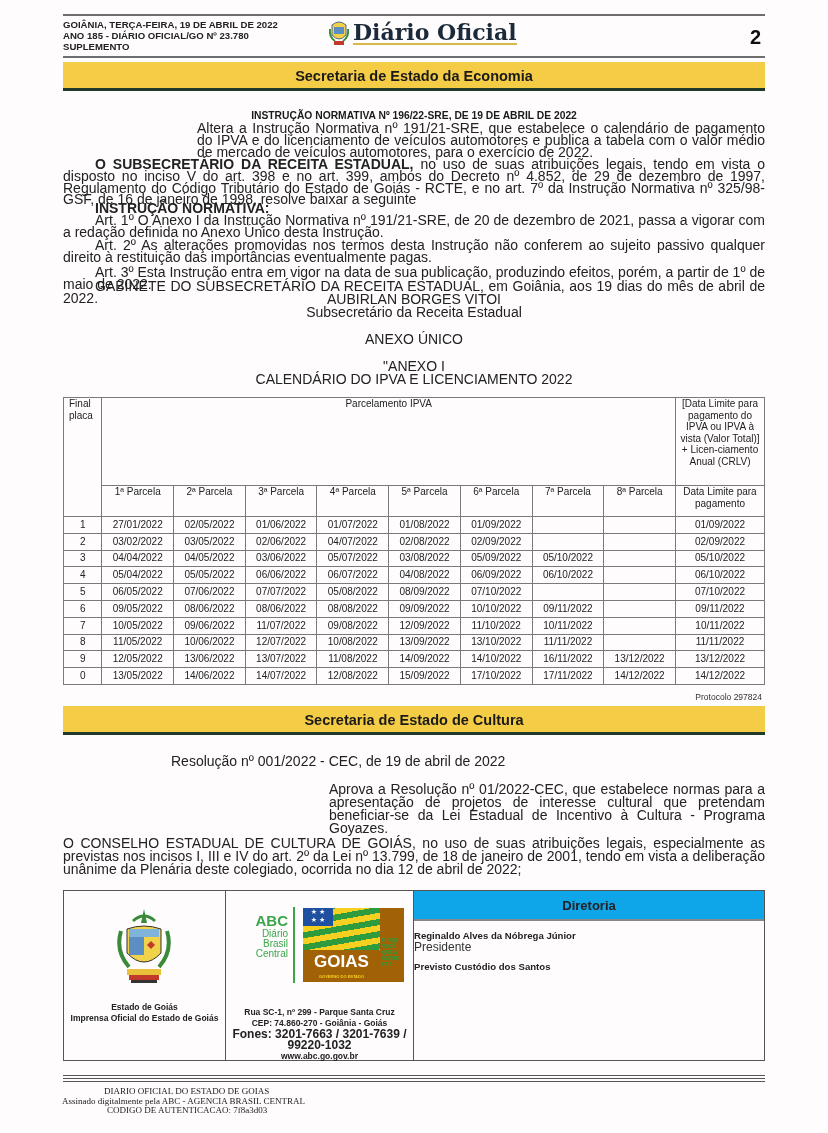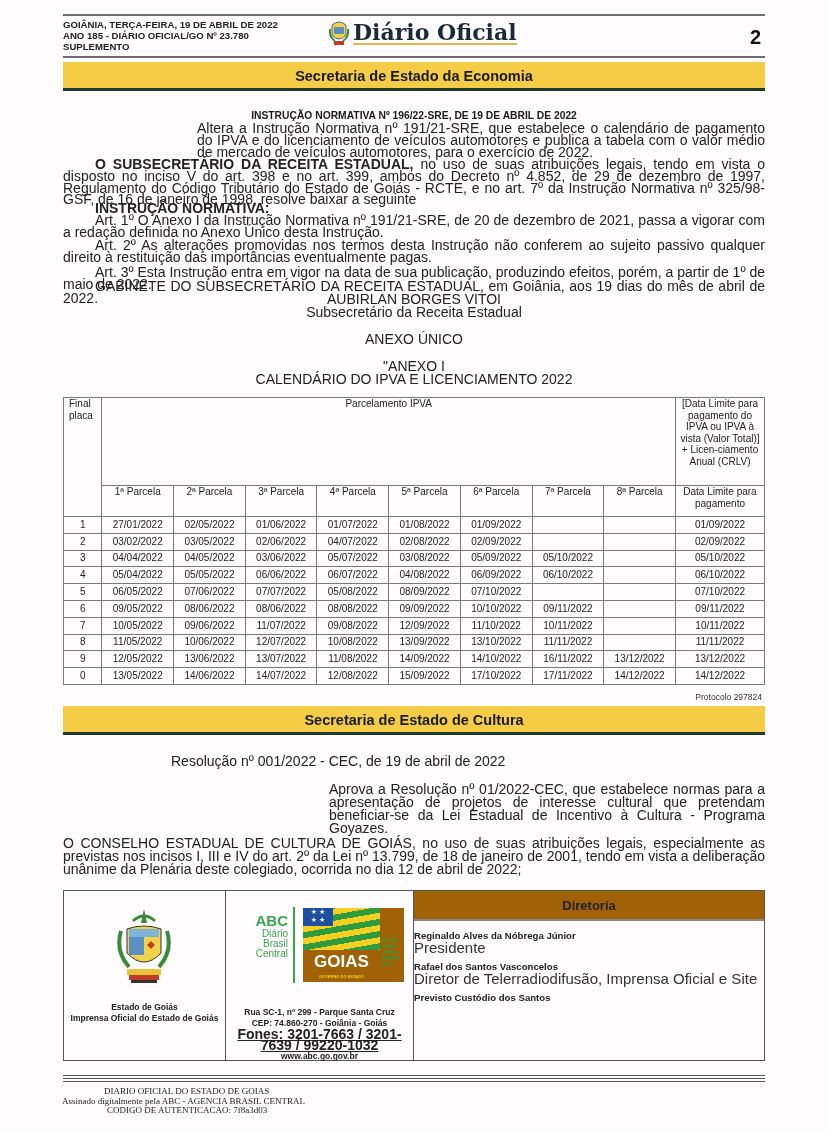--- a/index.html
+++ b/index.html
@@ -34,24 +34,24 @@
   .protocol { position: absolute; right: 3px; top: 692px; font-size: 8.5px; color: #333; }
 
   
   .footer-box { position: absolute; left: 0; top: 890px; width: 702px; height: 171px; border: 1.5px solid #555; display: flex; }
   .fb-col { height: 100%; border-right: 1.5px solid #555; position: relative; }
   .fb-col:last-child { border-right: none; }
   .fb1 { width: 162px; }
   .fb2 { width: 188px; }
   .fb3 { flex: 1; }
   .fb-caption { position: absolute; left: 0; width: 100%; text-align: center; font-size: 8.5px; font-weight: bold; line-height: 11px; color: #222; }
-  .dir-head { height: 30px; background: #a16207; border-bottom: 2px solid #888; text-align: center; font-weight: bold; font-size: 13px; line-height: 30px; color: #222; }
+  .dir-head { height: 30px; background: #0ea5e9; border-bottom: 2px solid #888; text-align: center; font-weight: bold; font-size: 13px; line-height: 30px; color: #222; }
   .dir-entry { text-align: left; margin-top: 8px; line-height: 11.5px; }
   .dir-name { font-weight: bold; font-size: 9.6px; color: #222; }
-  .dir-role { font-size: 15px; color: #333; }
+  .dir-role { font-size: 12px; color: #333; }
 
   .bottom-rule { position: absolute; left: 0; width: 702px; height: 1.4px; background: #555; }
   .sig { position: absolute; left: 0; top: 1087px; font-family: "Liberation Serif", serif; font-size: 9px; line-height: 9.6px; color: #222; }
   .sig div { white-space: nowrap; }
 </style>
 </head>
 <body>
 
 <div class="page">
 
@@ -280,35 +280,31 @@
       <div style="position:absolute; left:156px; top:46px; color:#2e9b3f; font-size:5px; font-weight:bold; line-height:6px;">
         <div>É POR</div>
         <div>VOCÊ</div>
         <div>QUE A</div>
         <div>GENTE</div>
         <div>FAZ</div>
       </div>
       <div class="fb-caption" style="top:116px;">
         <div>Rua SC-1, nº 299 - Parque Santa Cruz</div>
         <div>CEP: 74.860-270 - Goiânia - Goiás</div>
-        <div style="font-size:14px;text-decoration:underline;">Fones:  3201-7663 / 3201-7639 / 99220-1032</div>
+        <div style="font-size:12px;">Fones:  3201-7663 / 3201-7639 / 99220-1032</div>
         <div>www.abc.go.gov.br</div>
       </div>
     </div>
     <div class="fb-col fb3">
       <div class="dir-head">Diretoria</div>
       <div class="dir-entry" style="margin-top:9px;">
         <div class="dir-name">Reginaldo Alves da Nóbrega Júnior</div>
         <div class="dir-role">Presidente</div>
       </div>
       <div class="dir-entry">
-        <div class="dir-name">Rafael dos Santos Vasconcelos</div>
-        <div class="dir-role">Diretor de Telerradiodifusão, Imprensa Oficial e Site</div>
-      </div>
-      <div class="dir-entry">
       </div>
       <div class="dir-entry">
         <div class="dir-name">Previsto Custódio dos Santos</div>
       </div>
     </div>
   </div>
 
   <div class="bottom-rule" style="top:1075px;"></div>
   <div class="bottom-rule" style="top:1078px;"></div>
   <div class="bottom-rule" style="top:1081px;"></div>

